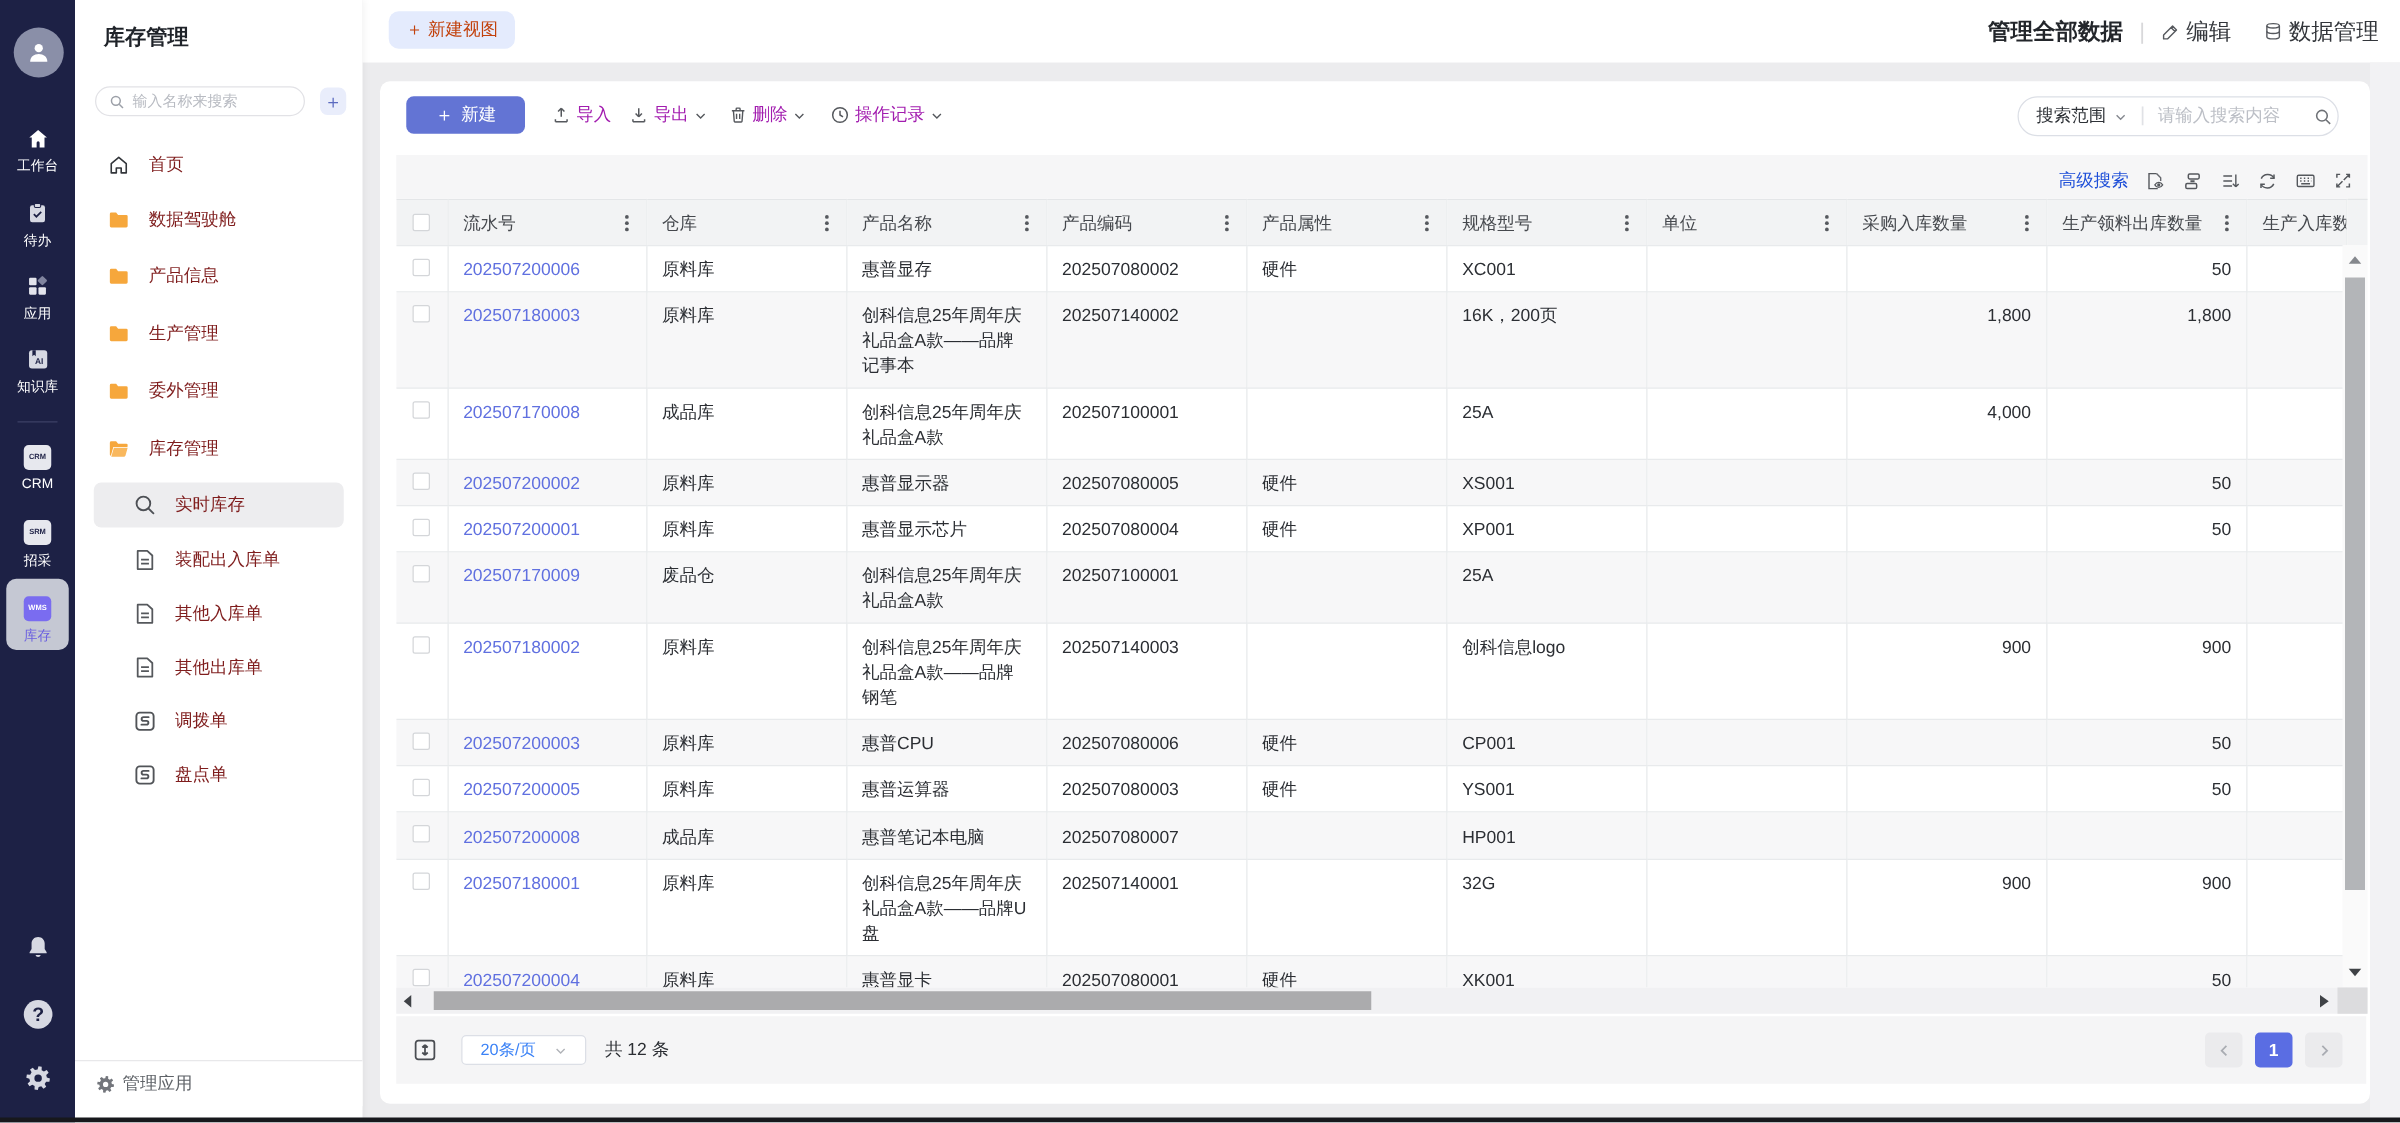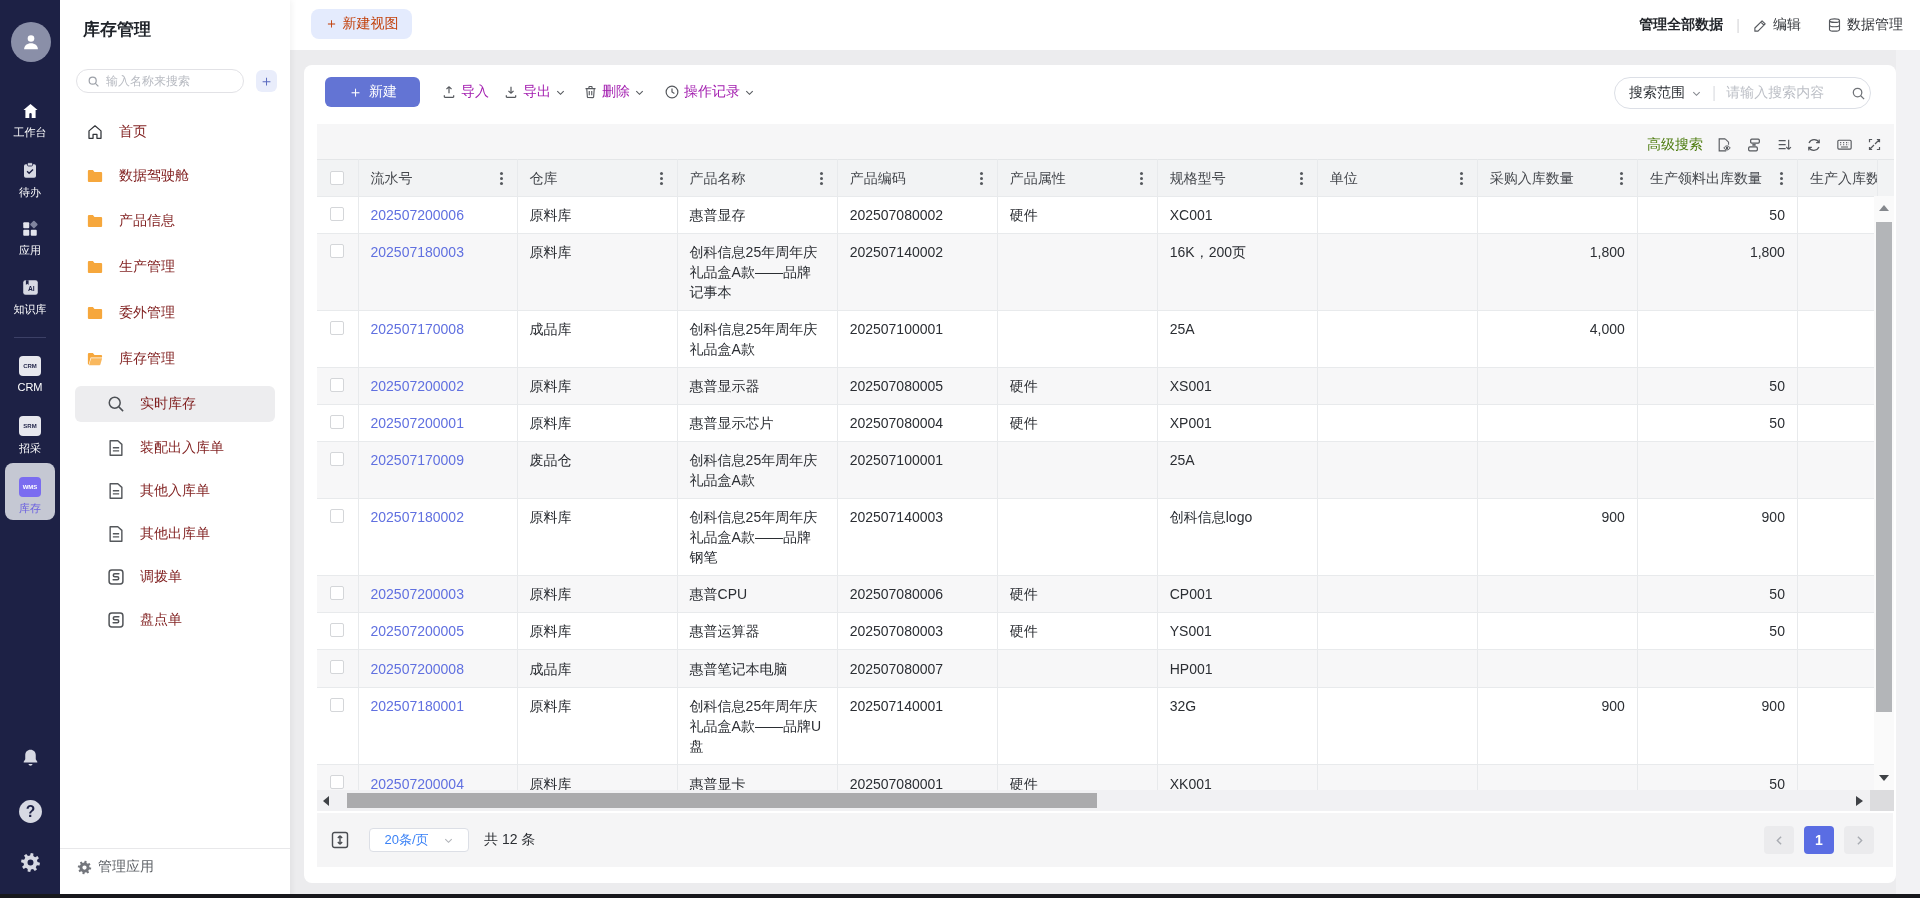--- a/index.html
+++ b/index.html
@@ -25,21 +25,21 @@
 #sb-plus { position:absolute; left:196px; top:70px; width:21px; height:22px; background:#e9edfb; border-radius:6px; color:#5b6bc0; font-size:15px; display:flex; align-items:center; justify-content:center; }
 .sb-item { position:absolute; left:15px; width:200px; height:36px; display:flex; align-items:center; font-size:14px; color:#7f1d1d; border-radius:6px; }
 .sb-item .ic { width:18px; height:18px; margin-left:11px; margin-right:15px; flex:none; }
 .sb-item.sub .ic { margin-left:32px; margin-right:15px; width:18px; height:18px; }
 .sb-sel { background:#ededef; }
 #sb-foot { position:absolute; left:60px; top:848px; height:37px; width:230px; border-top:1px solid #e8e8ea; background:#fff; z-index:4; display:flex; align-items:center; font-size:14px; color:#5f6368; }
 
 
 #topband { position:absolute; left:290px; top:0; width:1630px; height:50px; background:#fff; }
 #btn-newview { position:absolute; left:311px; top:9px; width:101px; height:30px; background:#e4ebfd; border-radius:8px; color:#c2410c; font-size:14px; display:flex; align-items:center; justify-content:center; }
-#topright { position:absolute; right:17px; top:0; height:50px; display:flex; align-items:center; font-size:14px; color:#33363b; }
+#topright { position:absolute; right:17px; top:0; height:50px; display:flex; align-items:center; font-size:18px; color:#33363b; }
 #card { position:absolute; left:304px; top:65px; width:1592px; height:818px; background:#fff; border-radius:8px; }
 
 
 #btn-new { position:absolute; left:21px; top:12px; width:95px; height:30px; background:#6374d4; border-radius:6px; color:#fff; font-size:14px; display:flex; align-items:center; justify-content:center; }
 .tbtn { position:absolute; top:12px; height:30px; display:flex; align-items:center; font-size:14px; color:#a21caf; }
 .tbtn svg { margin-right:4px; }
 #srchgrp { position:absolute; right:25px; top:12px; width:257px; height:32px; border:1px solid #dcdfe6; border-radius:16px; display:flex; align-items:center; font-size:14px; }
 
 
 #strip { position:absolute; left:13px; top:59px; width:1577px; height:35px; background:#f6f6f7; display:flex; align-items:center; justify-content:flex-end; padding-top:6px; }
@@ -228,21 +228,21 @@
       </svg>
     <span style="color:#e0e2e6;margin:0 10px;font-size:16px;">|</span>
     <span style="color:#bcbfc6;">请输入搜索内容</span>
     <svg width="15" height="15" viewBox="0 0 24 24" fill="none" stroke="#6f7277" stroke-width="2" style="position:absolute;right:4px;">
         <circle cx="10.5" cy="10.5" r="6.8"></circle>
         <path d="M15.6 15.6 21 21"></path>
       </svg>
   </div>
 
   <div id="strip">
-    <span style="color:#4d7c0f;font-size:14px;margin-right:13px;">高级搜索</span>
+    <span style="color:#1d4ed8;font-size:14px;margin-right:13px;">高级搜索</span>
     <svg class="sic" width="16" height="16" viewBox="0 0 24 24" fill="none" stroke="#55585d" stroke-width="1.7">
         <path d="M13.8 2.8H4.8v18h10.5"></path>
         <path d="M13.8 2.8l5 5v4" opacity=".9"></path>
         <path d="M11.8 16.4c1.2-2 2.8-3 4.7-3s3.5 1 4.7 3c-1.2 2-2.8 3-4.7 3s-3.5-1-4.7-3z" stroke-width="1.5"></path>
         <circle cx="16.5" cy="16.4" r="1.1" fill="#55585d"></circle>
       </svg>
     <svg class="sic" width="16" height="16" viewBox="0 0 24 24" fill="none" stroke="#55585d" stroke-width="1.8">
         <rect x="7" y="3.2" width="13" height="6" rx="1.6"></rect>
         <rect x="4" y="14.8" width="13" height="6" rx="1.6"></rect>
         <path d="M9.5 11.9h5" stroke-width="2.4"></path>

